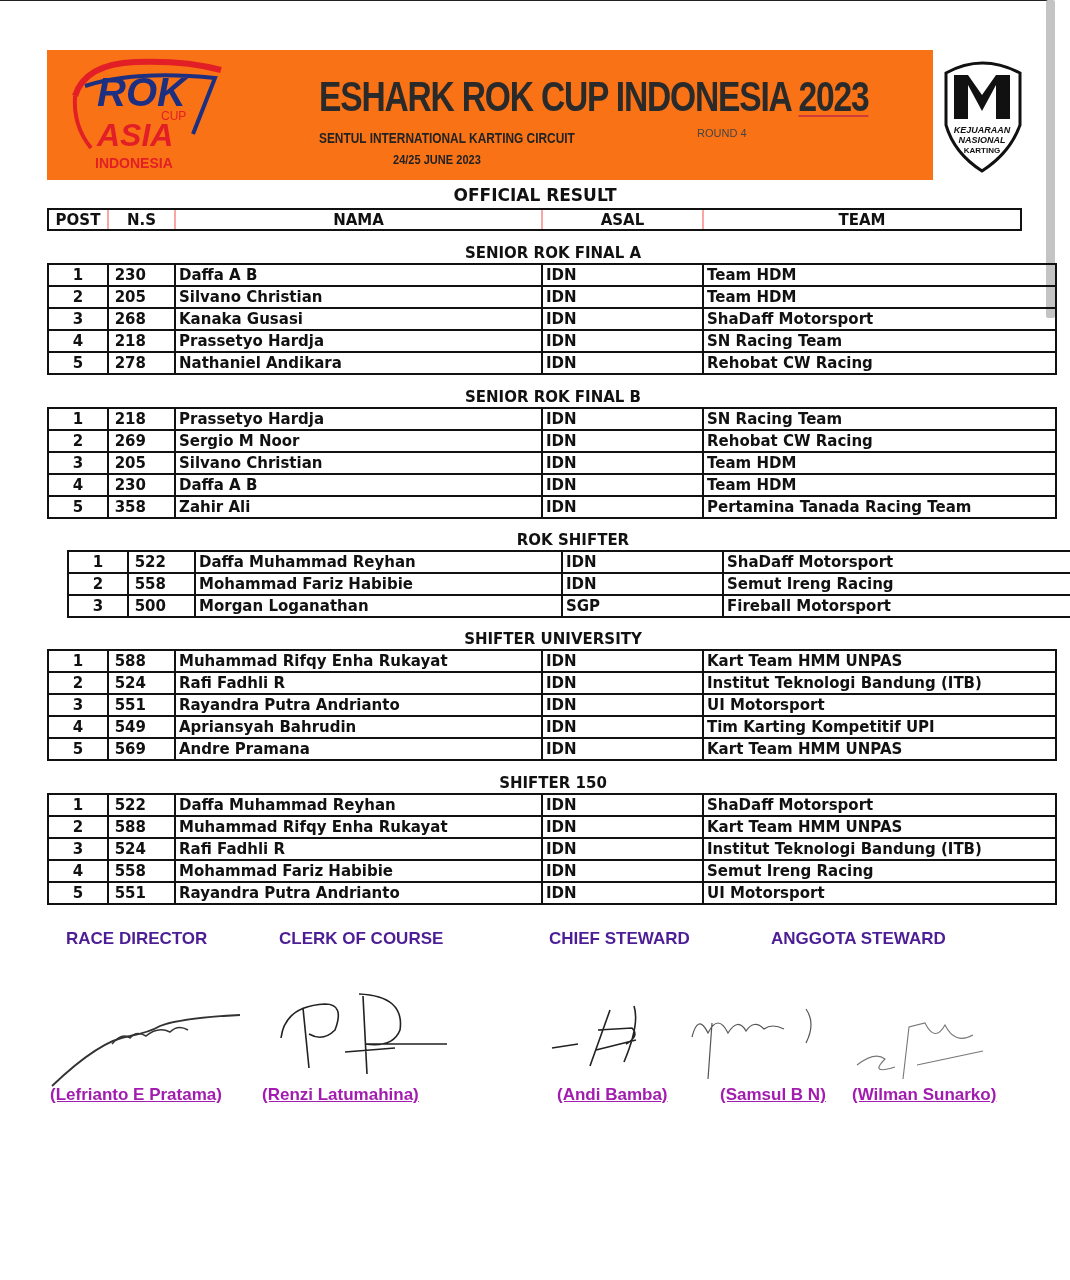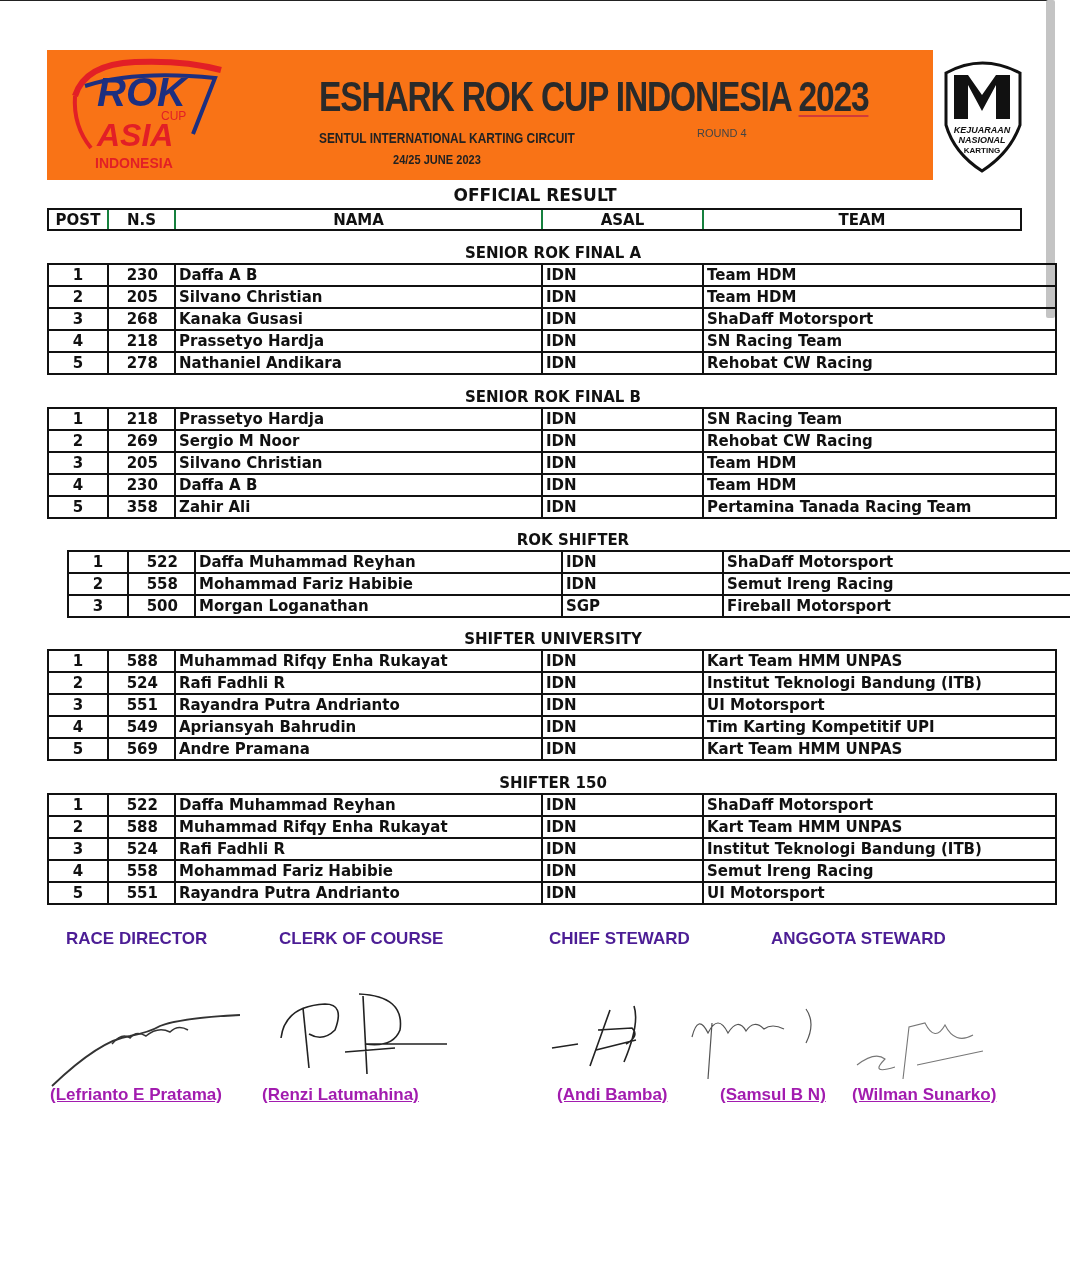--- a/index.html
+++ b/index.html
@@ -13,38 +13,38 @@
   .title .year { text-decoration: underline; text-decoration-color: #d23a3a; text-underline-offset: 4px; text-decoration-thickness: 2px; }
   .round { position: absolute; left: 650px; top: 77px; font-family: "Liberation Sans", sans-serif; font-weight: normal; font-size: 11px; color: #444; }
   .circuit { position: absolute; left: 272px; top: 80px; font-family: "Liberation Sans", sans-serif; font-weight: bold; font-size: 14px; color: #222; transform: scaleX(0.85); transform-origin: left top; white-space: nowrap; }
   .date { position: absolute; left: 346px; top: 102px; font-family: "Liberation Sans", sans-serif; font-weight: bold; font-size: 13px; color: #222; transform: scaleX(0.85); transform-origin: left top; white-space: nowrap; }
   .imi-logo { position: absolute; left: 940px; top: 55px; width: 85px; height: 120px; }
 
   .official { position: absolute; left: 0; width: 1070px; top: 185px; text-align: center; font-weight: bold; font-size: 17px; }
   .official span { position: relative; left: 0; }
 
   .hdr { position: absolute; left: 47px; top: 208px; width: 975px; height: 23px; border: 2px solid #111; box-sizing: border-box; display: flex; }
-  .hdr div { border-right: 2px solid #15803d; box-sizing: border-box; text-align: center; font-weight: bold; font-size: 15px; line-height: 20px; }
+  .hdr div { border-right: 2px solid #fca5a5; box-sizing: border-box; text-align: center; font-weight: bold; font-size: 15px; line-height: 20px; }
   .hdr div:last-child { border-right: none; }
 
   .c-pos { width: 60px; }
   .c-ns { width: 67px; }
   .c-nama { width: 367px; }
   .c-asal { width: 161px; }
   .c-team { flex: 1; }
 
   .section { position: absolute; left: 47px; width: 1010px; }
   .sec-title { text-align: center; font-weight: bold; font-size: 15px; height: 20px; line-height: 20px; margin-left: 0; padding-left: 2px; }
   .tbl { border: 2px solid #111; box-sizing: border-box; }
   .row { display: flex; height: 22px; border-bottom: 2px solid #111; box-sizing: border-box; }
   .row:last-child { border-bottom: none; height: 20px; }
   .row div { border-right: 2px solid #111; box-sizing: border-box; font-weight: bold; font-size: 15px; line-height: 20px; white-space: nowrap; overflow: hidden; }
   .row div:last-child { border-right: none; }
   .row .c-pos { text-align: center; }
-  .row .c-ns { text-align: right; padding-right: 16px; }
+  .row .c-ns { text-align: right; padding-right: 28px; }
   .row .c-nama, .row .c-asal, .row .c-team { padding-left: 3px; }
 
   .officials { position: absolute; left: 0; top: 925px; width: 1070px; height: 200px; }
   .role { position: absolute; top: 4px; font-family: "Liberation Sans", sans-serif; font-weight: bold; font-size: 17px; color: #4c1d95; }
   .person { position: absolute; top: 160px; font-family: "Liberation Sans", sans-serif; font-weight: bold; font-size: 17px; color: #a21caf; white-space: nowrap; text-decoration: underline; }
   .sig { position: absolute; }
 </style>
 </head>
 <body>
 

